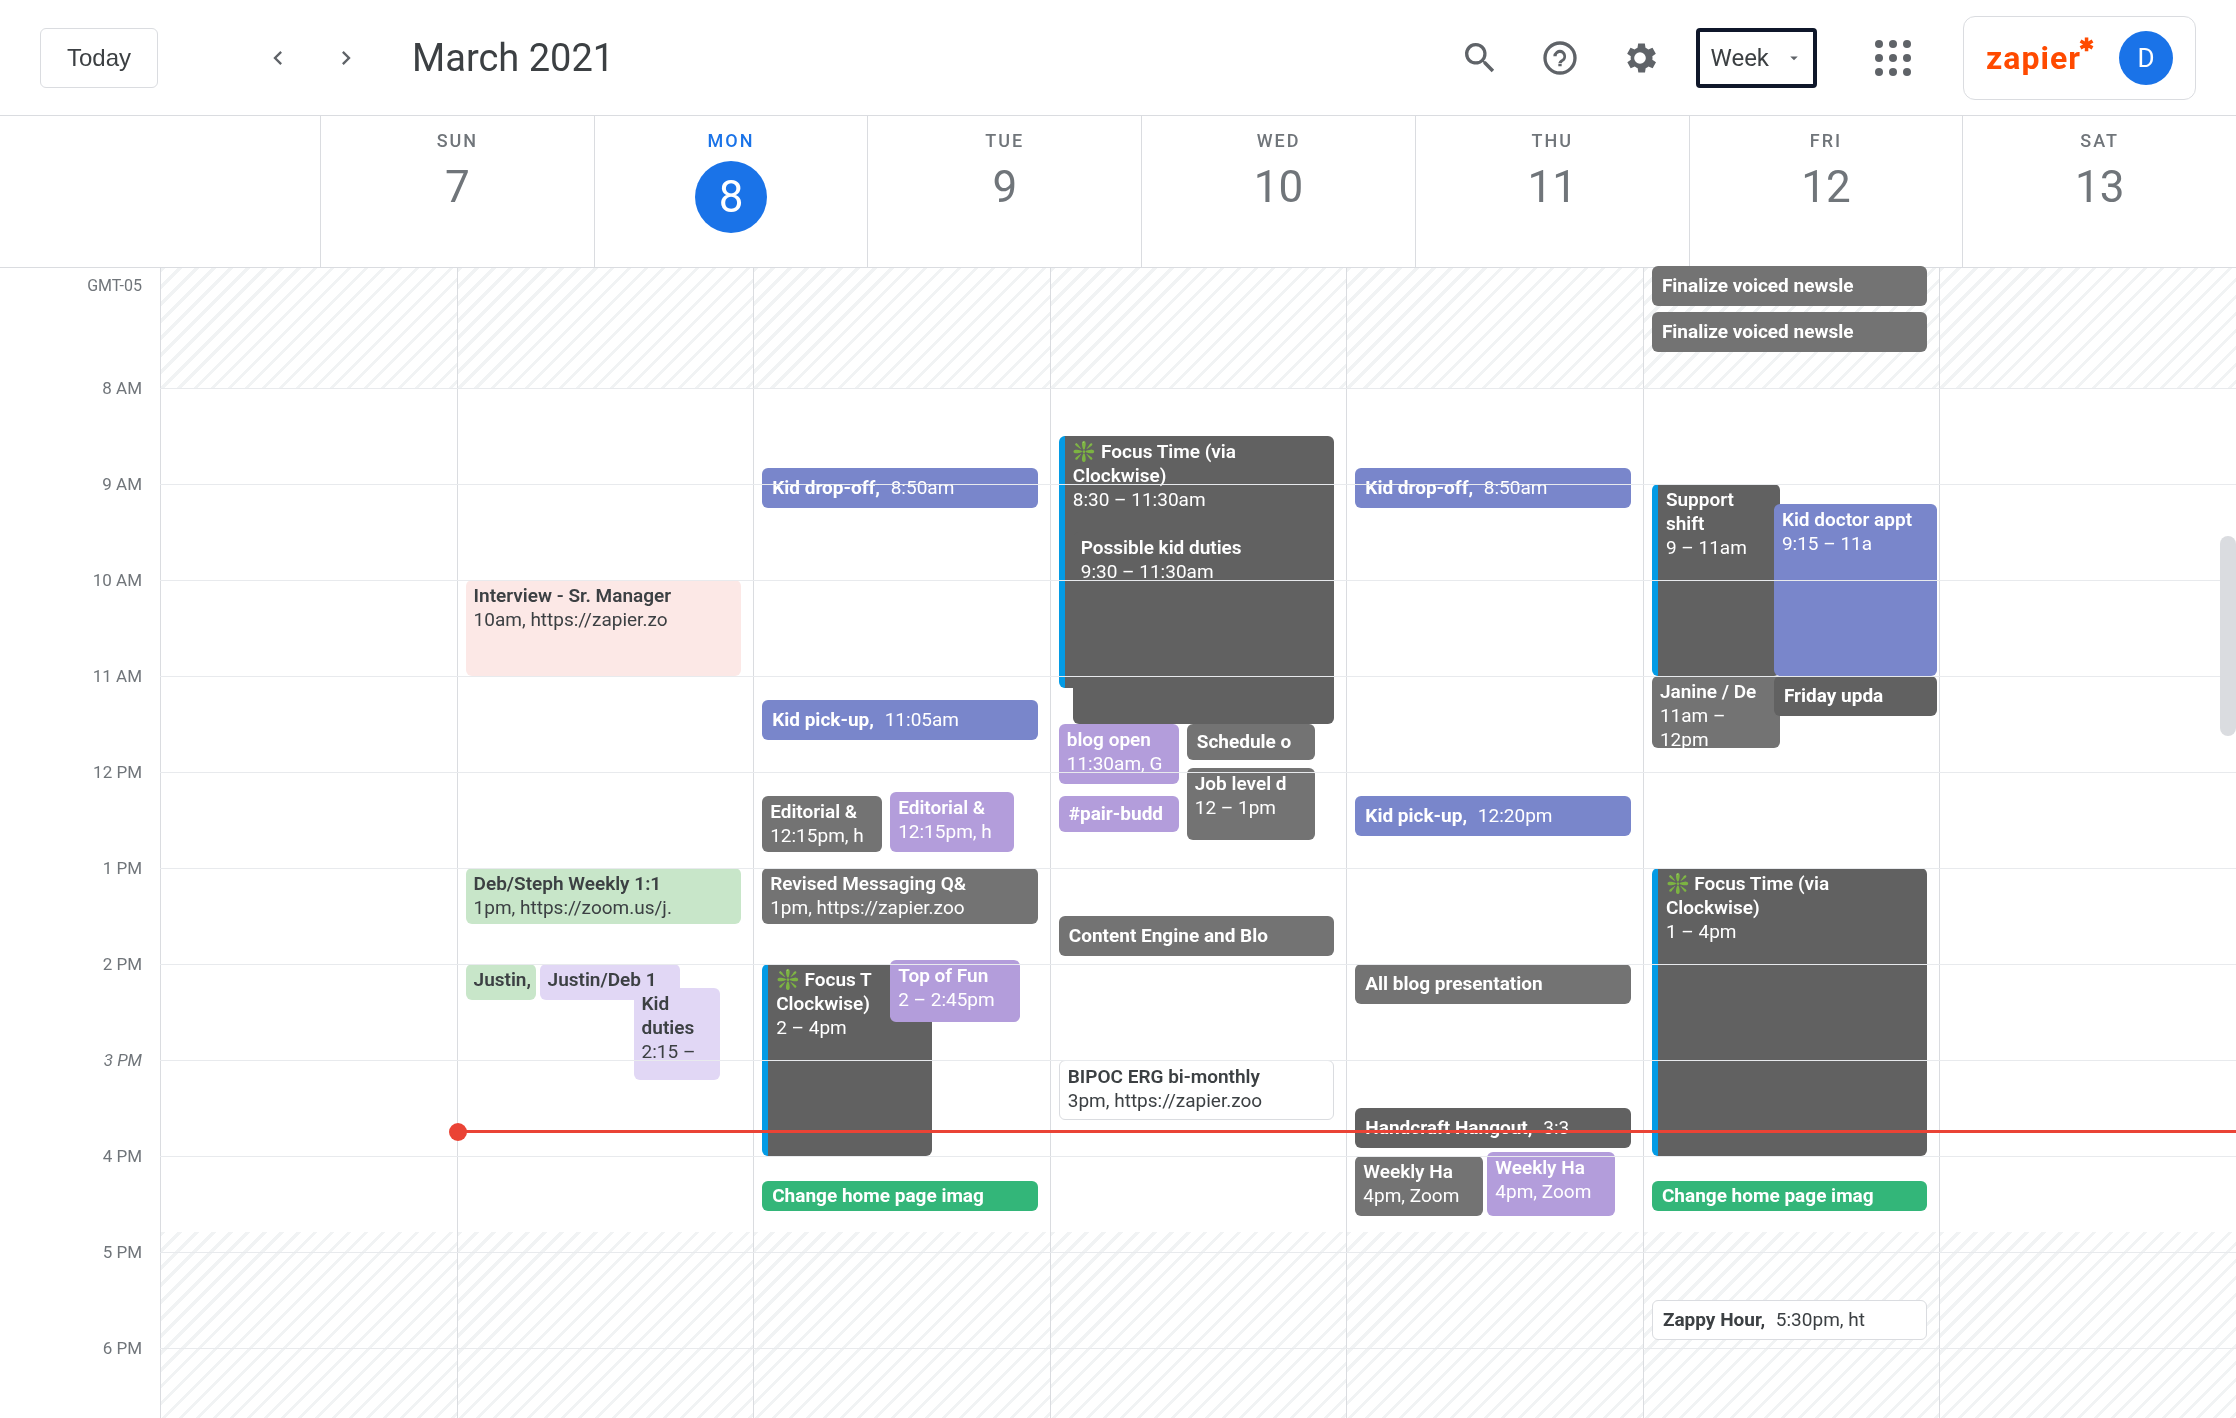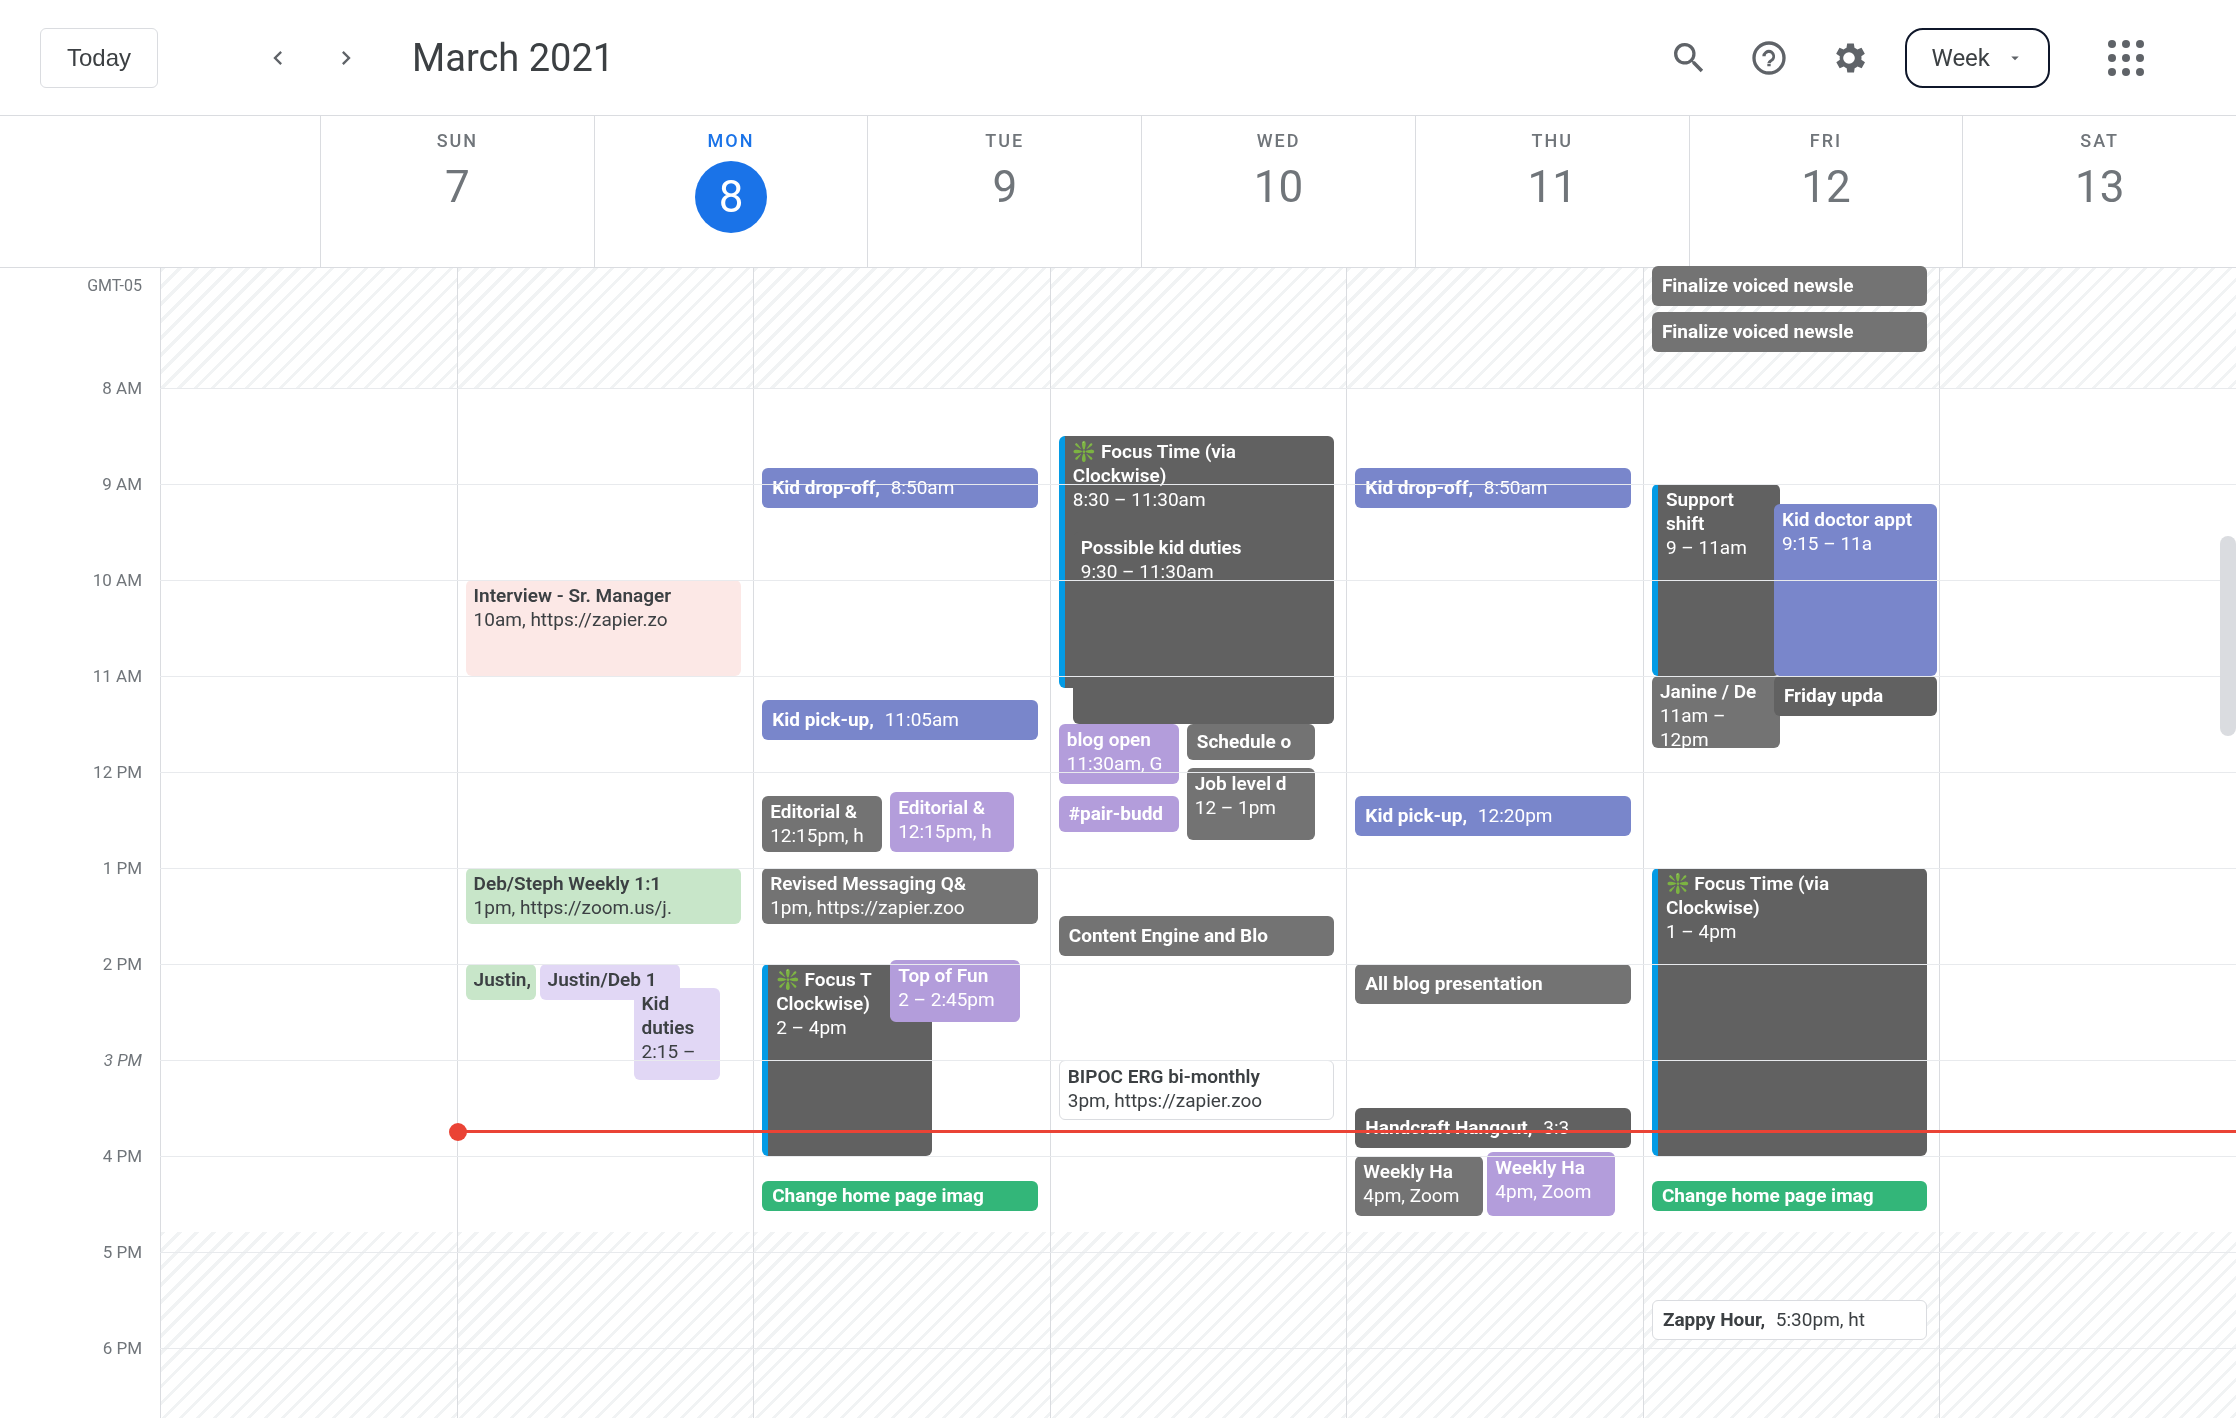--- a/index.html
+++ b/index.html
@@ -8,21 +8,21 @@
   .topbar { display: flex; align-items: center; height: 116px; padding: 0 40px 0 40px; border-bottom: 1px solid #dadce0; }
   .today-btn { height: 60px; padding: 0 26px; border: 1px solid #dadce0; border-radius: 6px; background: #fff; font-size: 24px; color: #3c4043; cursor: pointer; }
   .nav-arrows { display: flex; gap: 28px; margin: 0 46px 0 100px; }
   .arrow-btn { width: 40px; height: 40px; display: flex; align-items: center; justify-content: center; border: none; background: transparent; cursor: pointer; color: #5f6368; }
   .arrow-btn svg { width: 28px; height: 28px; }
   .title { font-size: 38px; color: #3c4043; font-weight: 400; }
   .spacer { flex: 1; }
   .icon-row { display: flex; align-items: center; gap: 40px; margin-right: 36px; }
   .toolbar-icon { width: 40px; height: 40px; color: #5f6368; cursor: pointer; display:flex; align-items:center; justify-content:center; }
   .toolbar-icon svg { width: 40px; height: 40px; }
-  .view-select { display: flex; align-items: center; gap: 16px; height: 60px; padding: 0 24px; border: 2px solid #0f172a; border-radius: 18px; font-size: 24px; color: #3c4043; cursor: pointer; }
+  .view-select { display: flex; align-items: center; gap: 16px; height: 60px; padding: 0 10px; border: 4px solid #0f172a; border-radius: 4px; font-size: 24px; color: #3c4043; cursor: pointer; }
   .apps-icon { margin: 0 52px 0 58px; width: 36px; height: 36px; display: grid; grid-template-columns: repeat(3, 8px); grid-template-rows: repeat(3, 8px); gap: 6px; cursor:pointer; }
   .apps-icon span { width:8px; height:8px; background:#5f6368; border-radius:50%; }
   .brand-box { display:flex; align-items:center; gap:22px; height:84px; padding:0 22px; border:1px solid #dadce0; border-radius:12px; }
   .zapier-logo { font-size:32px; font-weight:700; color:#ff4a00; letter-spacing:1px; position:relative; }
   .zapier-star { color:#ff4a00; font-size:18px; position:relative; top:-18px; left:-2px; }
   .avatar { width:54px; height:54px; border-radius:50%; background:#1a73e8; color:#fff; display:flex; align-items:center; justify-content:center; font-size:26px; }
   
   .days-row { display:flex; height:152px; border-bottom:1px solid #dadce0; }
   .time-gutter-top { width:160px; }
   .day-head { flex:1; display:flex; flex-direction:column; align-items:center; justify-content:flex-start; padding-top:14px; border-left:1px solid #dadce0; }
@@ -113,20 +113,24 @@
     <span></span>
       <span></span>
       <span></span>
       <span></span>
       <span></span>
       <span></span>
       <span></span>
       <span></span>
       <span></span>
   </div>
+  <div class="brand-box">
+    <span class="zapier-logo"><span>zapier</span><span class="zapier-star">✱</span></span>
+    <div class="avatar">D</div>
+  </div>
 </div>
 
 <div class="days-row" style="display: flex;">
   <div class="time-gutter-top"></div>
   <div class="time-gutter-top"></div>
     <div class="day-head">
       <div class="day-abbr">SUN</div>
       <div class="day-num">7</div>
     </div>
     <div class="day-head today">

